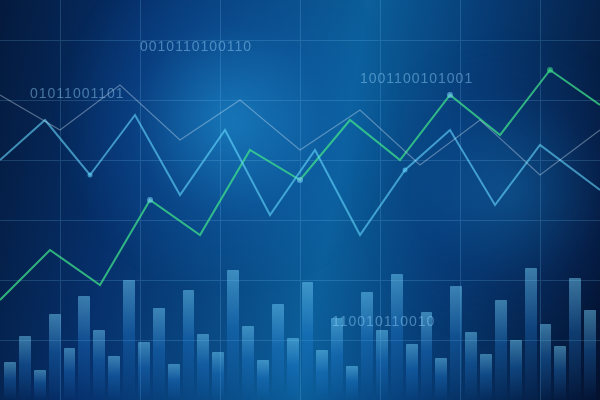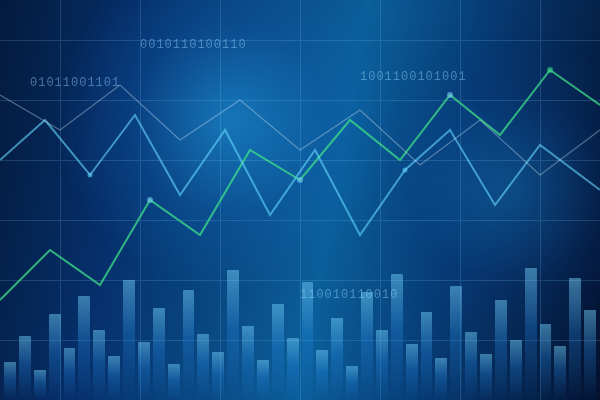--- a/index.html
+++ b/index.html
@@ -88,30 +88,30 @@
   svg.lines {
     position: absolute;
     inset: 0;
     width: 600px;
     height: 400px;
   }
 
   .ticker {
     position: absolute;
     color: rgba(150,215,255,0.45);
-    font-size: 12px;
+    font-size: 14px;
     letter-spacing: 1px;
     white-space: nowrap;
-    font-family: Liberation Mono, monospace;
+    font-family: Liberation Sans, sans-serif;
     user-select: none;
   }
   .ticker.t1 { left: 140px; top: 38px; }
   .ticker.t2 { left: 360px; top: 70px; text-align: right; }
-  .ticker.t3 { left: 30px; top: 76px; }
-  .ticker.t4 { left: 300px; top: 288px; }
+  .ticker.t3 { left: 30px; top: 85px; }
+  .ticker.t4 { left: 300px; top: 313px; padding-left: 32px; }
 
   
   .headline {
     position: absolute;
     left: 0;
     right: 0;
     top: 160px;
     text-align: center;
     padding: 0 14px;
     box-sizing: border-box;

